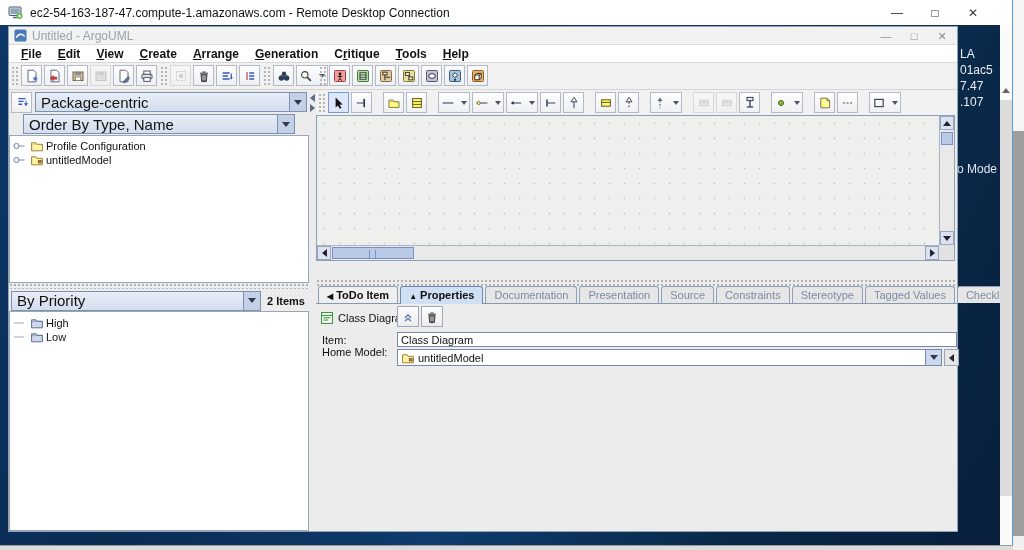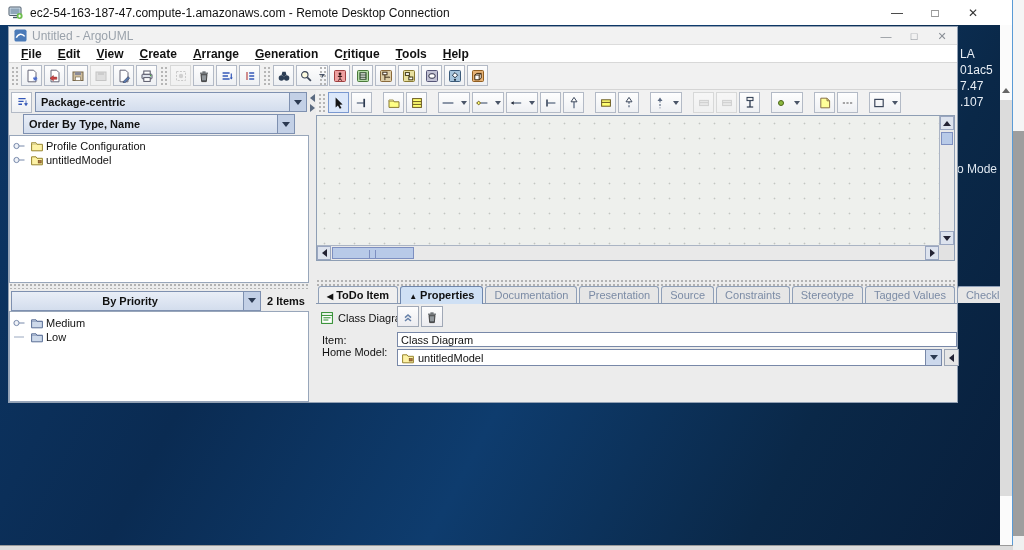--- a/index.html
+++ b/index.html
@@ -20,21 +20,21 @@
   .bginfo-lower { position:absolute; left:957px; top:137px; color:#dfe7f0; font-size:12px; }
   .rdp-vscroll { position:absolute; left:1000px; top:25px; width:12px; height:520px; background:#fbfbfb; }
   .rdp-vs-arrow { position:absolute; left:2px; top:63px; width:0; height:0; border-left:4px solid transparent; border-right:4px solid transparent; border-bottom:5px solid #666; }
   .rdp-vs-thumb { position:absolute; left:0; top:75px; width:12px; height:396px; background:#dcdcdc; }
   .rdp-hscroll { position:absolute; left:0; top:545px; width:1013px; height:5px; background:#dcdcdc; border-top:1px solid #9a9a9a; }
   .host-strip { position:absolute; left:1013px; top:0; width:11px; height:550px; background:#9e9e9e; }
   .host-white { position:absolute; left:0; top:0; width:11px; height:131px; background:#f5f5f5; }
   .host-white2 { position:absolute; left:0; top:536px; width:11px; height:14px; background:#f0f0f0; }
 
   
-  .argo-window { position:absolute; left:8px; top:1px; width:950px; height:377px; background:#ececec; border:1px solid #93a1b4; }
+  .argo-window { position:absolute; left:8px; top:1px; width:950px; height:506px; background:#ececec; border:1px solid #93a1b4; }
   .au-title { position:absolute; left:0; top:0; right:0; height:18px; background:#f2f2f2; display:flex; align-items:center; border-bottom:1px solid #dcdcdc; }
   .au-icon { width:13px; height:13px; margin:0 5px 0 5px; }
   .au-title-text { font-size:12px; color:#9aa2ab; }
   .au-controls { position:absolute; right:8px; top:0; height:18px; display:flex; gap:14px; align-items:center; }
   .au-ctl { font-size:11px; color:#8a8f96; width:14px; text-align:center; cursor:default; }
 
   .au-menubar { position:absolute; left:0; top:18px; right:0; height:18px; background:#fff; border-bottom:1px solid #d8d8d8; display:flex; align-items:center; padding-left:4px; }
   .menu-item { font-size:12px; font-weight:bold; color:#111; padding:0 8px; cursor:default; }
   .menu-item u { text-decoration:underline; }
 
@@ -47,30 +47,30 @@
   .tbtn.sel { background:#dce8fa; border-color:#7a99d0; }
   .dd-arrow { width:0; height:0; border-left:3.5px solid transparent; border-right:3.5px solid transparent; border-top:4px solid #4a5568; margin-left:1px; }
 
   .au-body { position:absolute; left:0; top:63px; right:0; bottom:0; }
 
   
   .left-col { position:absolute; left:0; top:0; width:300px; bottom:0; }
   .lrow1 { position:absolute; left:0; top:1px; width:300px; height:22px; display:flex; align-items:center; }
   .lrow2 { position:absolute; left:0; top:24px; width:300px; height:21px; }
   .combo { height:20px; background:linear-gradient(#e9eef7,#d3dded); border:1px solid #7e90b0; display:flex; align-items:center; flex:1; min-width:0; }
-  .combo-text { flex:1; font-size:11px; font-weight:bold; color:#111; padding-left:5px; white-space:nowrap; overflow:hidden; }
+  .combo-text { flex:1; font-size:15px; font-weight:normal; color:#111; padding-left:5px; white-space:nowrap; overflow:hidden; }
   .combo-arrow { width:17px; align-self:stretch; background:#c3d0e6; border-left:1px solid #7e90b0; display:flex; align-items:center; justify-content:center; }
   .combo-arrow i { width:0; height:0; border-left:4px solid transparent; border-right:4px solid transparent; border-top:5px solid #2c3a52; }
   .tree { position:absolute; left:0; width:300px; background:#fff; border:1px solid #98a6ba; overflow:hidden; }
   .tree1 { top:45px; height:148px; }
   .tree2 { top:221px; bottom:0; }
   .tree-item { display:flex; align-items:center; height:14px; font-size:11px; color:#111; white-space:nowrap; }
   .tree-item .cell { width:18px; display:flex; align-items:center; justify-content:center; flex:0 0 auto; }
   .hsplit { position:absolute; left:0; top:193px; width:300px; height:6px; background-color:#ececec; background-image:radial-gradient(circle,#b2b2b2 1px,transparent 1.2px); background-size:4px 4px; }
-  .lrow3 { position:absolute; left:0; top:200px; width:300px; height:21px; display:flex; align-items:center;text-align:center; }
+  .lrow3 { position:absolute; left:0; top:200px; width:300px; height:21px; display:flex; align-items:center; }
   .todo-count { font-size:11px; font-weight:bold; color:#111; padding:0 4px 0 6px; white-space:nowrap; }
 
   .pane-divider { position:absolute; left:300px; top:0; width:7px; bottom:0; background:#ececec; }
   .pd-arrow1, .pd-arrow2 { position:absolute; left:1px; width:0; height:0; border-top:4px solid transparent; border-bottom:4px solid transparent; }
   .pd-arrow1 { top:4px; border-right:5px solid #5a6a80; }
   .pd-arrow2 { top:14px; border-left:5px solid #5a6a80; }
 
   
   .right-col { position:absolute; left:307px; right:0; top:0; bottom:0; }
   .edit-toolbar { position:absolute; left:0; right:0; top:0; height:25px; background:#f1f1f1; display:flex; align-items:center; }
@@ -381,31 +381,30 @@
                 <span class="combo-arrow">
                     <i></i>
                   </span>
               </div>
               <span class="todo-count">2 Items</span>
             </div>
             <div class="tree tree2" id="tree-todo" style="padding-top:4px; position:absolute;">
                 <div class="tree-item">
                   <span class="cell">
                     <svg width="14" height="14" viewBox="0 0 14 14">
-                      <circle cx="4.5" cy="7" r="2.6" fill="#eef1f7" stroke="#7688aa"></circle>
-                      <path d="M7.1 7h5.4" stroke="#7688aa"></path>
+                      <path d="M2 7h10" stroke="#9aa8c0"></path>
                     </svg>
                   </span>
                   <span class="cell">
                     <svg width="14" height="14" viewBox="0 0 14 14">
                       <path d="M1.6 3.8h4.4l1 1.5h5.4v6.5H1.6z" fill="#cdd9ea" stroke="#5a6f96"></path>
                       <path d="M1.6 5.3h10.8" stroke="#5a6f96" stroke-width="0.5"></path>
                     </svg>
                   </span>
-                  <span>Medium</span>
+                  <span>High</span>
                 </div>
                 <div class="tree-item">
                   <span class="cell">
                     <svg width="14" height="14" viewBox="0 0 14 14">
                       <path d="M2 7h10" stroke="#9aa8c0"></path>
                     </svg>
                   </span>
                   <span class="cell">
                     <svg width="14" height="14" viewBox="0 0 14 14">
                       <path d="M1.6 3.8h4.4l1 1.5h5.4v6.5H1.6z" fill="#cdd9ea" stroke="#5a6f96"></path>

